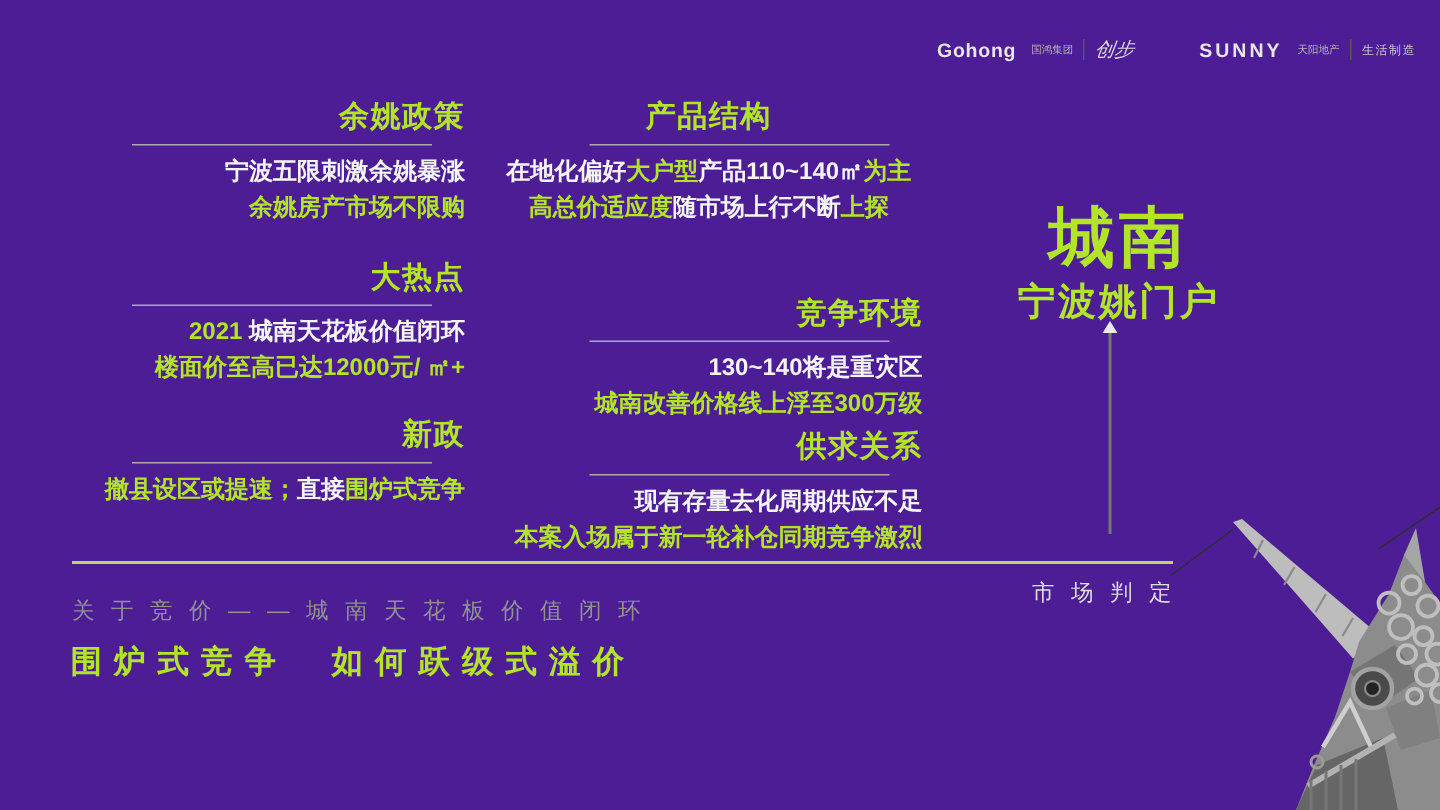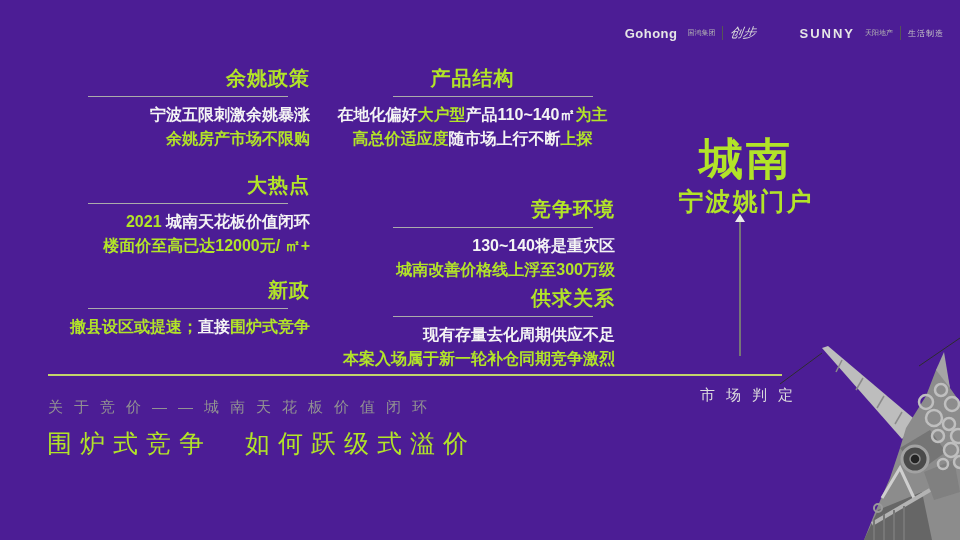--- a/index.html
+++ b/index.html
@@ -34,23 +34,23 @@
   
   .highlight { position:absolute; left:655px; top:132px; width:182px; text-align:center; }
   .highlight .big { color:var(--accent); font-size:44px; font-weight:bold; letter-spacing:3px; line-height:54px; }
   .highlight .sub { color:var(--accent); font-size:25px; font-weight:bold; letter-spacing:2px; line-height:26px; margin-top:2px; }
   .up-arrow { position:absolute; left:732px; top:214px; width:16px; height:144px; }
   .up-arrow .head { width:0; height:0; margin:0 auto; border-left:5px solid transparent; border-right:5px solid transparent; border-bottom:8px solid #e9e9e9; }
   .up-arrow .shaft { width:2px; height:134px; margin:0 auto; background:#767676; }
 
   
   .footer-line { position:absolute; left:48px; top:374px; width:734px; height:2px; background:var(--line-accent); }
-  .section-label { position:absolute; left:688px; top:386px; color:#dedede; font-size:15px; letter-spacing:11px;margin-left:12px; }
+  .section-label { position:absolute; left:688px; top:386px; color:#dedede; font-size:15px; letter-spacing:11px; }
   .topic { position:absolute; left:48px; top:398px; color:#929292; font-size:15px; letter-spacing:11px; white-space:nowrap; }
-  .headline { position:absolute; left:47px; top:427px; color:var(--accent); font-size:25px; font-weight:normal; letter-spacing:8px; white-space:nowrap; }
+  .headline { position:absolute; left:47px; top:427px; color:var(--accent); font-size:21px; font-weight:bold; letter-spacing:8px; white-space:nowrap; }
 
   .statue { position:absolute; left:778px; top:332px; }
 </style>
 </head>
 <body>
 
 <div class="stage">
 
   <div class="brandbar">
     <span class="wordmark">Gohong</span>

